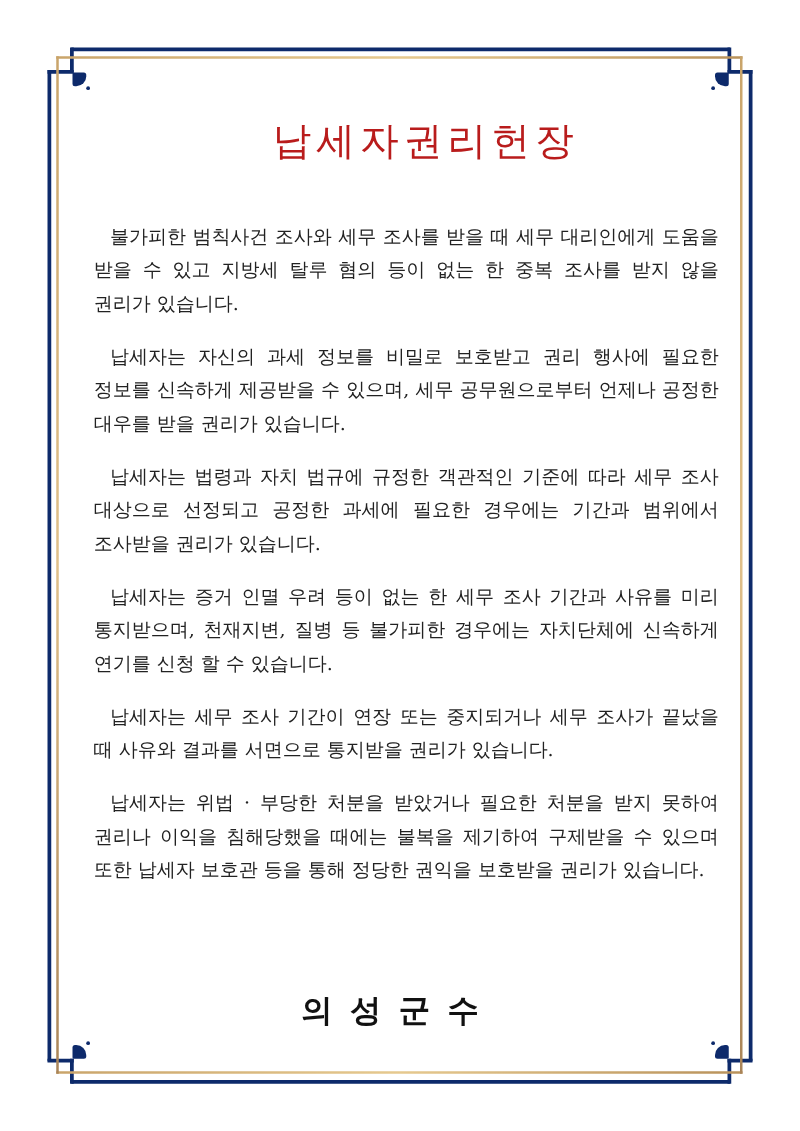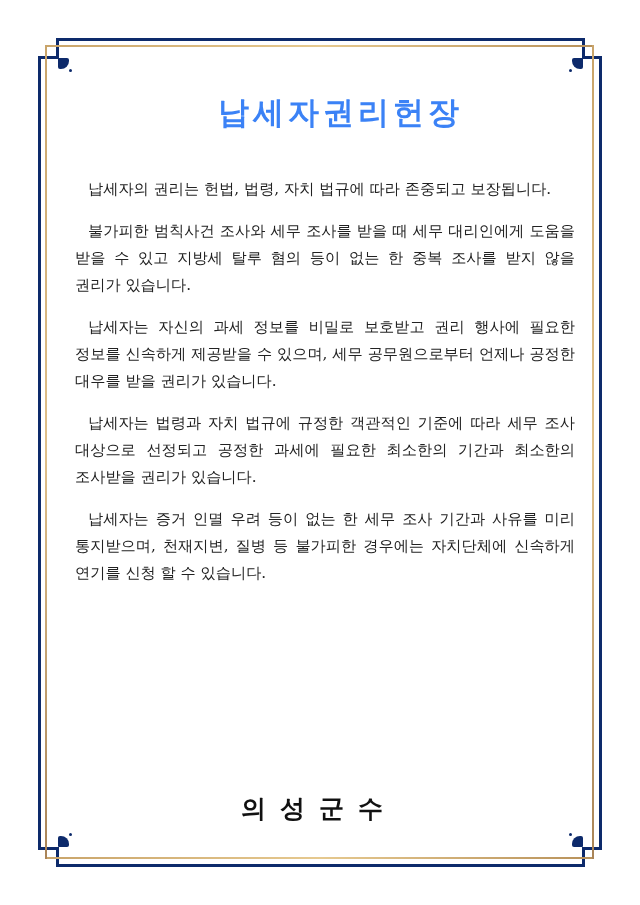--- a/index.html
+++ b/index.html
@@ -44,24 +44,24 @@
     .corner.bl::after { right: -3px; top: -3px; }
     .corner.br::after { left: -3px; top: -3px; }
 
     .title {
       position: absolute;
       left: 0;
       right: 0;
       top: 92px;
       text-align: center;
       font-family: "DejaVu Sans", "Liberation Sans", sans-serif;
-      font-weight: bold;
+      font-weight: normal;
       font-size: 31px;
       letter-spacing: 4px;
-      color: #3b82f6;
+      color: #b91c1c;
       padding-left: 41px;
     }
     .content {
       position: absolute;
       left: 75px;
       width: 500px;
       top: 176px;
     }
     .para {
       margin: 0 0 15px 0;
@@ -112,20 +112,21 @@
 
   <div class="corner tl" style="left:58px; top:58px;"></div>
   <div class="corner tr" style="left:572px; top:58px;"></div>
   <div class="corner bl" style="left:58px; top:836px;"></div>
   <div class="corner br" style="left:572px; top:836px;"></div>
 </div>
 
 <div class="title">납세자권리헌장</div>
 
 <div class="content">
-  <p class="para">납세자의 권리는 헌법, 법령, 자치 법규에 따라 존중되고 보장됩니다.</p>
   <p class="para">불가피한 범칙사건 조사와 세무 조사를 받을 때 세무 대리인에게 도움을 받을 수 있고 지방세 탈루 혐의 등이 없는 한 중복 조사를 받지 않을 권리가 있습니다.</p>
   <p class="para">납세자는 자신의 과세 정보를 비밀로 보호받고 권리 행사에 필요한 정보를 신속하게 제공받을 수 있으며, 세무 공무원으로부터 언제나 공정한 대우를 받을 권리가 있습니다.</p>
-  <p class="para">납세자는 법령과 자치 법규에 규정한 객관적인 기준에 따라 세무 조사 대상으로 선정되고 공정한 과세에 필요한 최소한의 기간과 최소한의 조사받을 권리가 있습니다.</p>
+  <p class="para">납세자는 법령과 자치 법규에 규정한 객관적인 기준에 따라 세무 조사 대상으로 선정되고 공정한 과세에 필요한 경우에는 기간과 범위에서 조사받을 권리가 있습니다.</p>
   <p class="para">납세자는 증거 인멸 우려 등이 없는 한 세무 조사 기간과 사유를 미리 통지받으며, 천재지변, 질병 등 불가피한 경우에는 자치단체에 신속하게 연기를 신청 할 수 있습니다.</p>
+  <p class="para">납세자는 세무 조사 기간이 연장 또는 중지되거나 세무 조사가 끝났을 때 사유와 결과를 서면으로 통지받을 권리가 있습니다.</p>
+  <p class="para">납세자는  위법 · 부당한 처분을 받았거나 필요한 처분을 받지 못하여 권리나 이익을 침해당했을 때에는 불복을 제기하여 구제받을 수 있으며 또한 납세자 보호관 등을 통해 정당한 권익을 보호받을 권리가 있습니다.</p>
 </div>
 
 <div class="signature">의성군수</div>
 
 </body></html>

